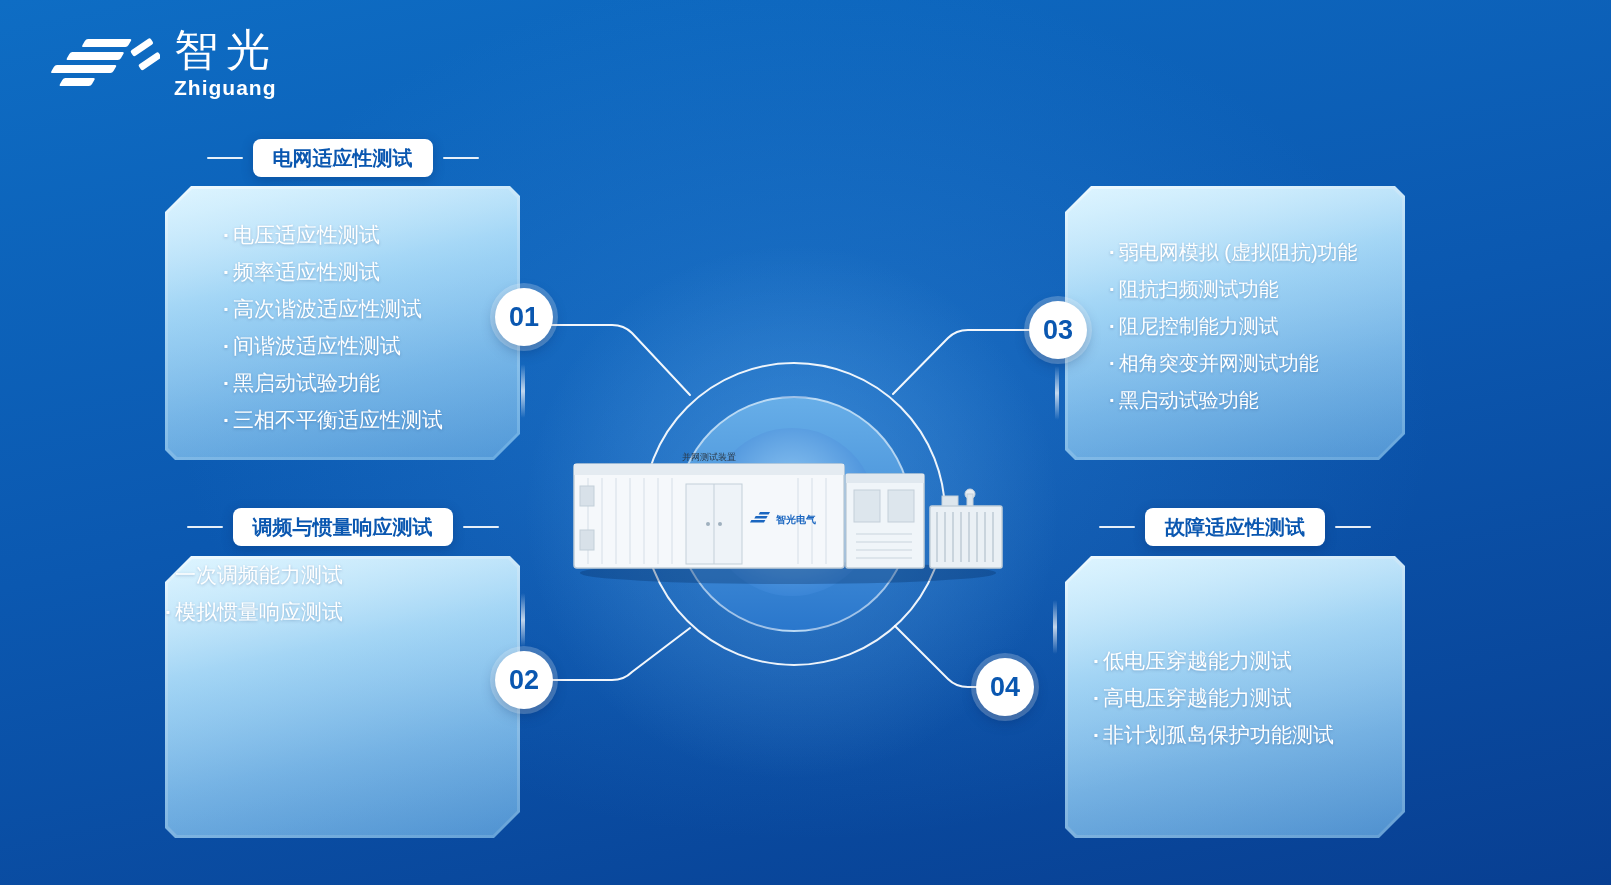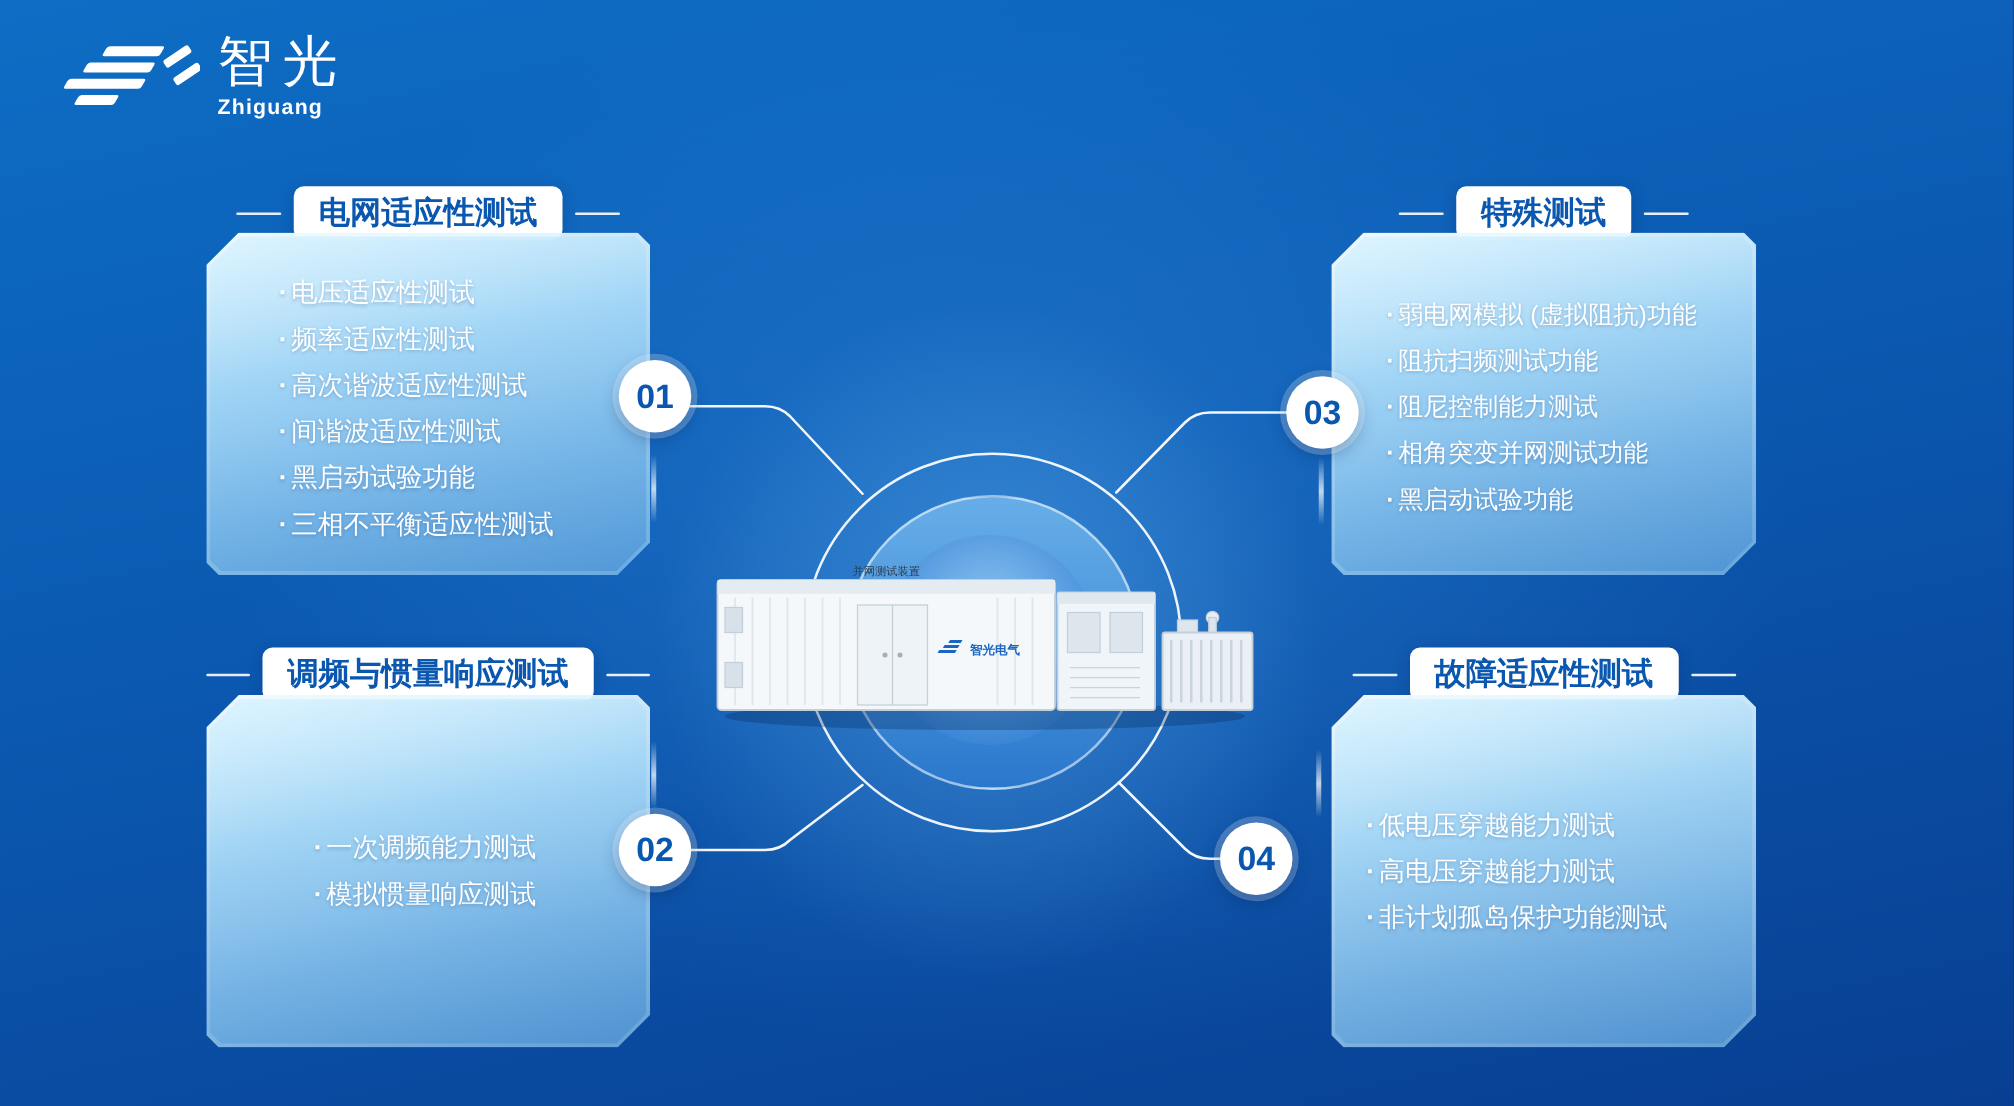--- a/index.html
+++ b/index.html
@@ -6,27 +6,27 @@
   .stage{
     position:relative;width:1611px;height:885px;overflow:hidden;
     font-family:"Liberation Sans","DejaVu Sans",sans-serif;
     background:
       radial-gradient(ellipse 900px 620px at 50% 46%, rgba(60,150,230,.35) 0%, rgba(60,150,230,0) 70%),
       linear-gradient(168deg,#0e6dc4 0%,#0b58b0 48%,#083f92 100%);
   }
   
   .logo{position:absolute;left:42px;top:28px;display:flex;align-items:center;gap:14px;color:#fff;}
   .logo-cn{font-size:44px;font-weight:400;letter-spacing:8px;line-height:1;}
-  .logo-en{font-size:17px;font-weight:700;letter-spacing:1px;margin-top:4px;}
+  .logo-en{font-size:21px;font-weight:700;letter-spacing:1px;margin-top:4px;}
   
   .title-wrap{position:absolute;display:flex;align-items:center;justify-content:center;}
   .t-line{width:36px;height:2px;background:rgba(255,255,255,.9);border-radius:1px;}
   .title-badge{
-    background:#ffffff;color:#0a57b0;font-weight:700;font-size:25px;line-height:1;
-    padding:9px 20px;border-radius:8px;margin:10px 10px;white-space:nowrap;
+    background:#ffffff;color:#0a57b0;font-weight:700;font-size:20px;line-height:1;
+    padding:9px 20px;border-radius:8px;margin:0 10px;white-space:nowrap;
     box-shadow:0 3px 12px rgba(0,40,100,.30);
   }
   .tw1{left:165px;top:139px;width:355px;}
   .tw2{left:165px;top:508px;width:355px;}
   .tw3{left:1065px;top:139px;width:340px;}
   .tw4{left:1065px;top:508px;width:340px;}
   
   .panel{
     position:absolute;
     clip-path:polygon(26px 0,calc(100% - 10px) 0,100% 10px,100% calc(100% - 26px),calc(100% - 26px) 100%,10px 100%,0 calc(100% - 10px),0 26px);
@@ -41,21 +41,21 @@
   .p2{left:165px;top:556px;width:355px;height:282px;}
   .p3{left:1065px;top:186px;width:340px;height:274px;}
   .p4{left:1065px;top:556px;width:340px;height:282px;}
   .panel-items{
     position:absolute;inset:0;display:flex;flex-direction:column;
     color:#ffffff;font-size:21px;text-shadow:0 1px 3px rgba(0,40,100,.25);
   }
   .panel-item{line-height:37px;white-space:nowrap;}
   .panel-item::before{content:"·";font-weight:700;margin-right:3px;}
   .pi1{padding:30px 14px 14px 58px;}
-  .pi2{justify-content:center;padding-left:86px;}
+  .pi2{justify-content:flex-start;}
   .pi3{padding:48px 8px 14px 44px;font-size:20px;}
   .pi4{justify-content:center;padding-left:28px;}
   
   .num{
     position:absolute;width:58px;height:58px;border-radius:50%;background:#ffffff;
     display:flex;align-items:center;justify-content:center;
     color:#0a57b0;font-weight:700;font-size:27px;
     box-shadow:0 0 0 5px rgba(255,255,255,.22),0 5px 14px rgba(0,30,80,.35);
   }
   .n1{left:495px;top:288px;} .n2{left:495px;top:651px;}
@@ -116,25 +116,20 @@
   <div class="title-wrap tw1">
     <span class="t-line"></span>
     <span class="title-badge">电网适应性测试</span>
     <span class="t-line"></span>
   </div>
   <div class="title-wrap tw2">
     <span class="t-line"></span>
     <span class="title-badge">调频与惯量响应测试</span>
     <span class="t-line"></span>
   </div>
-  <div class="title-wrap tw3">
-    <span class="t-line"></span>
-    <span class="title-badge">特殊测试</span>
-    <span class="t-line"></span>
-  </div>
   <div class="title-wrap tw4">
     <span class="t-line"></span>
     <span class="title-badge">故障适应性测试</span>
     <span class="t-line"></span>
   </div>
 
   <div class="panel p1">
     <div class="panel-inner"></div>
     <div class="panel-items pi1">
         <div class="panel-item">电压适应性测试</div>

